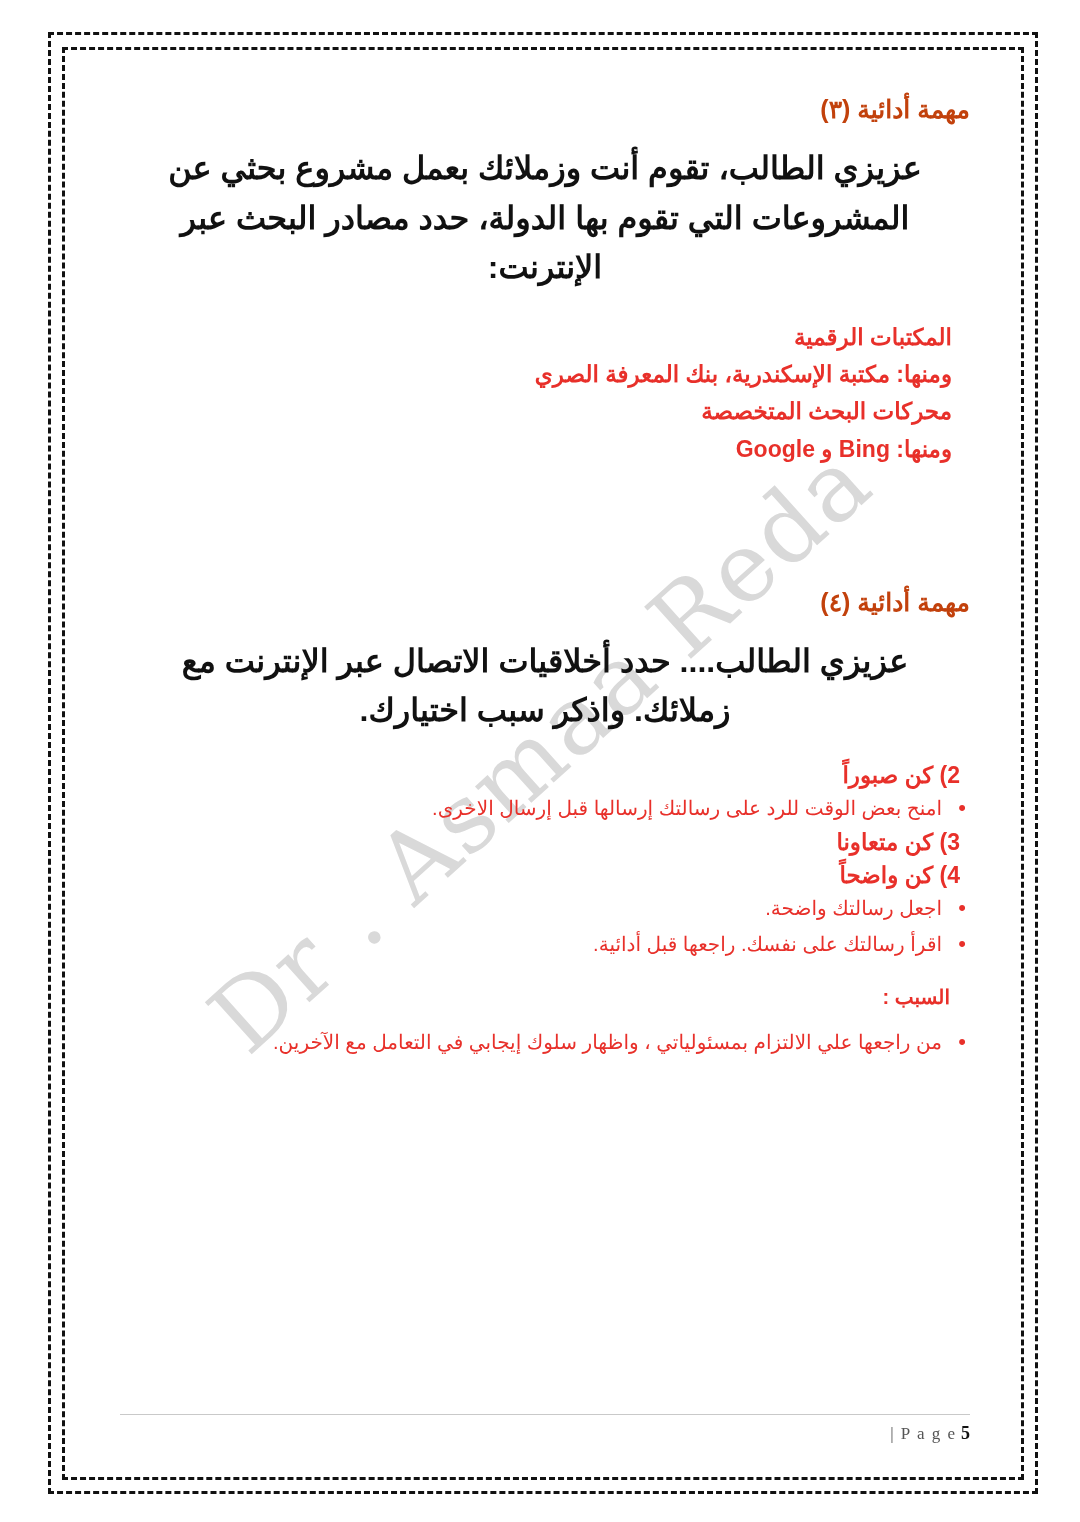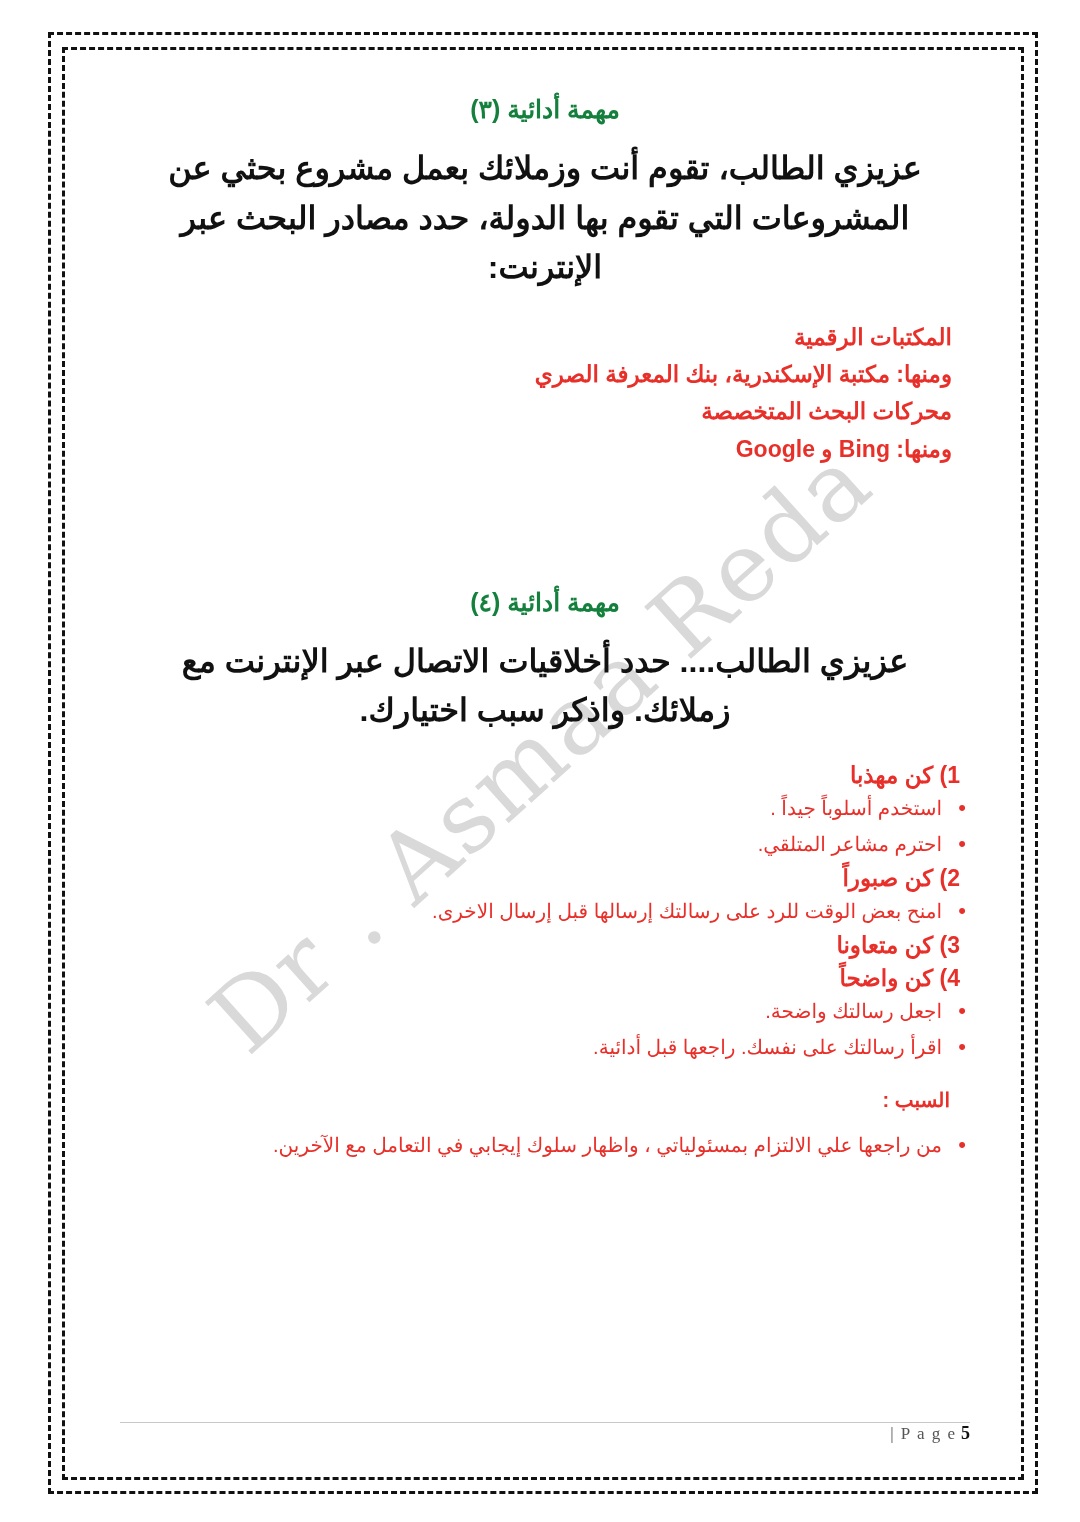--- a/index.html
+++ b/index.html
@@ -59,24 +59,23 @@
   }
   .watermark span {
     transform: rotate(-42deg);
     font-family: "DejaVu Serif", serif;
     font-size: 96px;
     color: #d9d9d9;
     white-space: nowrap;
     letter-spacing: 2px;
   }
   h1.task-title {
-    color: #15803d;
+    color: #c2410c;
     font-size: 25px;
     font-weight: bold;
-    text-align: center;
     margin: 0 0 20px 0;
     direction: rtl;
   }
   .para-black {
     color: #111111;
     font-size: 32px;
     font-weight: bold;
     line-height: 1.55;
     text-align: center;
     direction: rtl;
@@ -144,20 +143,21 @@
     text-align: right;
     padding-right: 20px;
     margin: 26px 0 18px 0;
   }
   .footer {
     position: absolute;
     left: 120px;
     right: 110px;
     bottom: 78px;
     border-top: 1px solid #c9c9c9;
+    padding-top: 8px;
     direction: ltr;
     text-align: right;
     z-index: 3;
   }
   .footer .page-label {
     color: #555555;
     font-size: 17px;
     font-family: "Liberation Serif", serif;
     letter-spacing: 1.5px;
   }
@@ -193,27 +193,20 @@
       <div>محركات البحث المتخصصة</div>
       <div class="ltr-inline" style="direction:rtl;">ومنها: Bing و Google</div>
     </div>
 
     <div class="spacer-lg"></div>
 
     <h1 class="task-title">مهمة أدائية (٤)</h1>
 
     <div class="para-black">عزيزي الطالب.... حدد أخلاقيات الاتصال عبر الإنترنت مع زملائك. واذكر سبب اختيارك.</div>
 
-    <div>
-      <div class="num-heading">1) كن مهذبا</div>
-      <ul class="bullets list-indent-1">
-        <li>استخدم أسلوباً جيداً .</li>
-        <li>احترم مشاعر المتلقي.</li>
-      </ul>
-    </div>
 
     <div>
       <div class="num-heading">2) كن صبوراً</div>
       <ul class="bullets list-indent-2">
         <li>امنح بعض الوقت للرد على رسالتك إرسالها قبل إرسال الاخرى.</li>
       </ul>
     </div>
 
     <div>
       <div class="num-heading">3) كن متعاونا</div>

